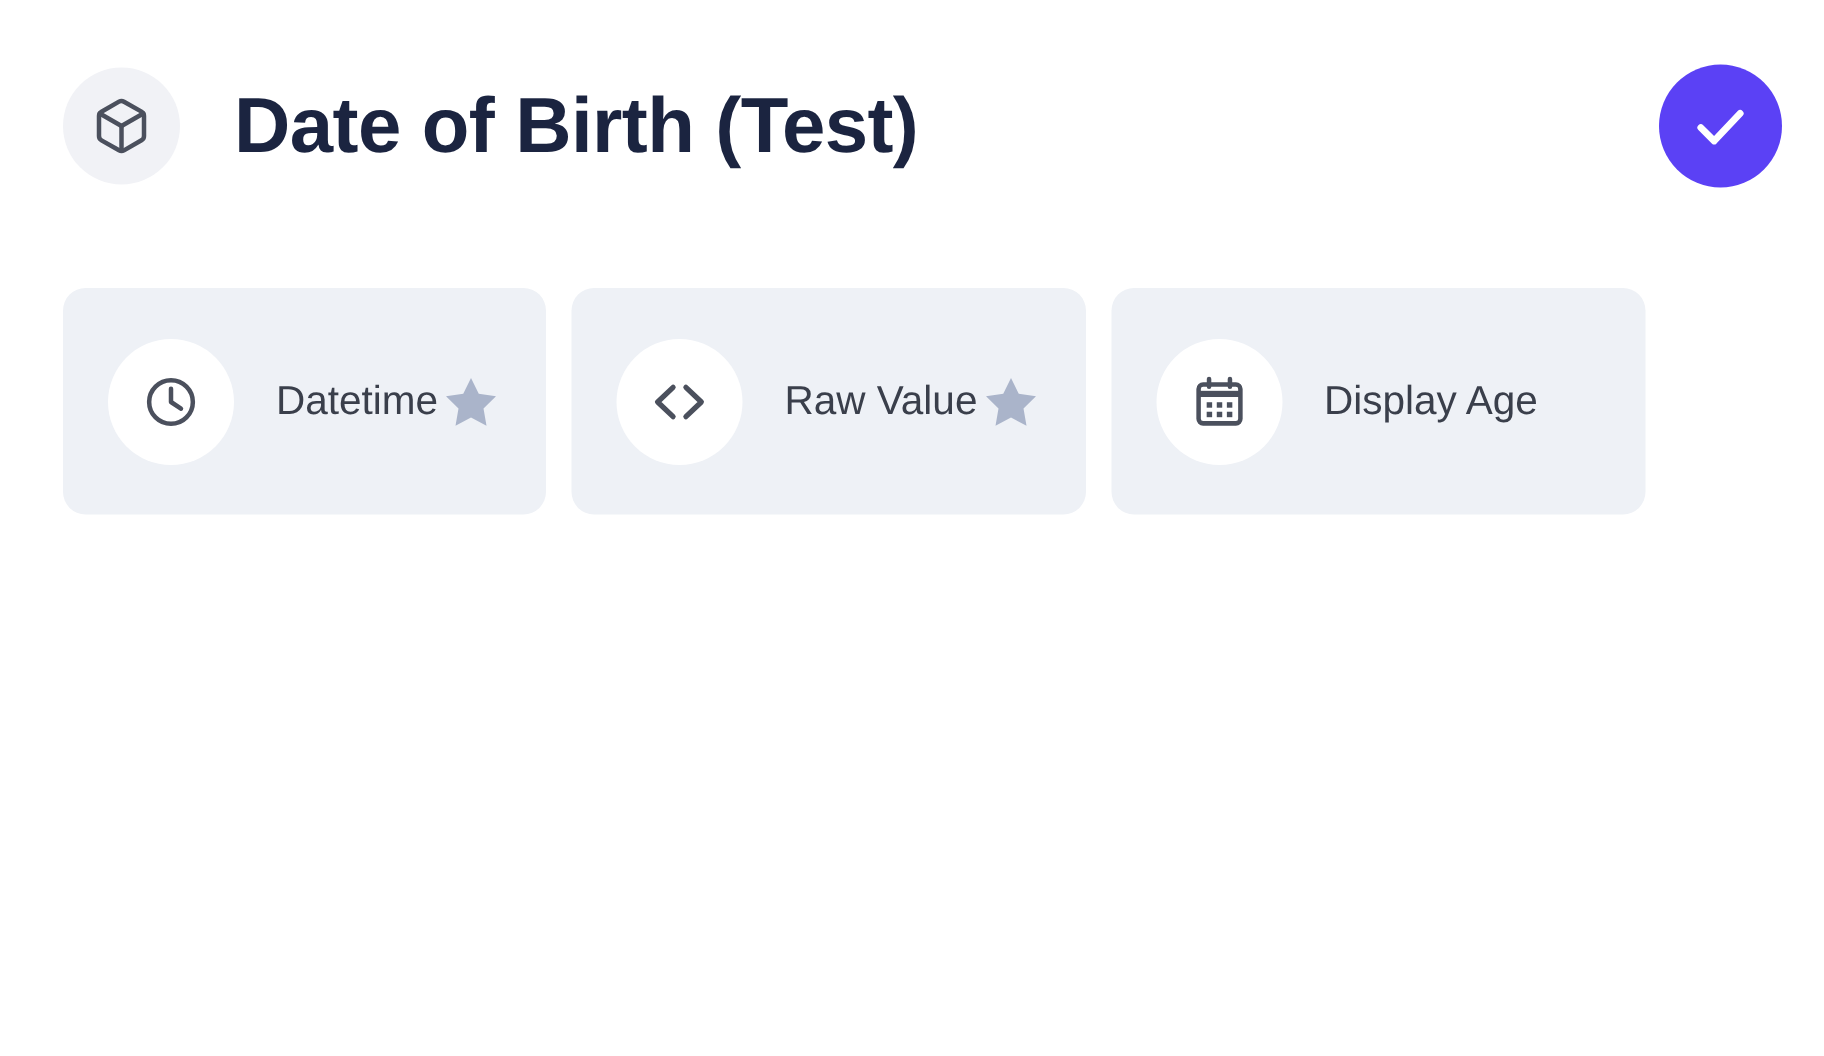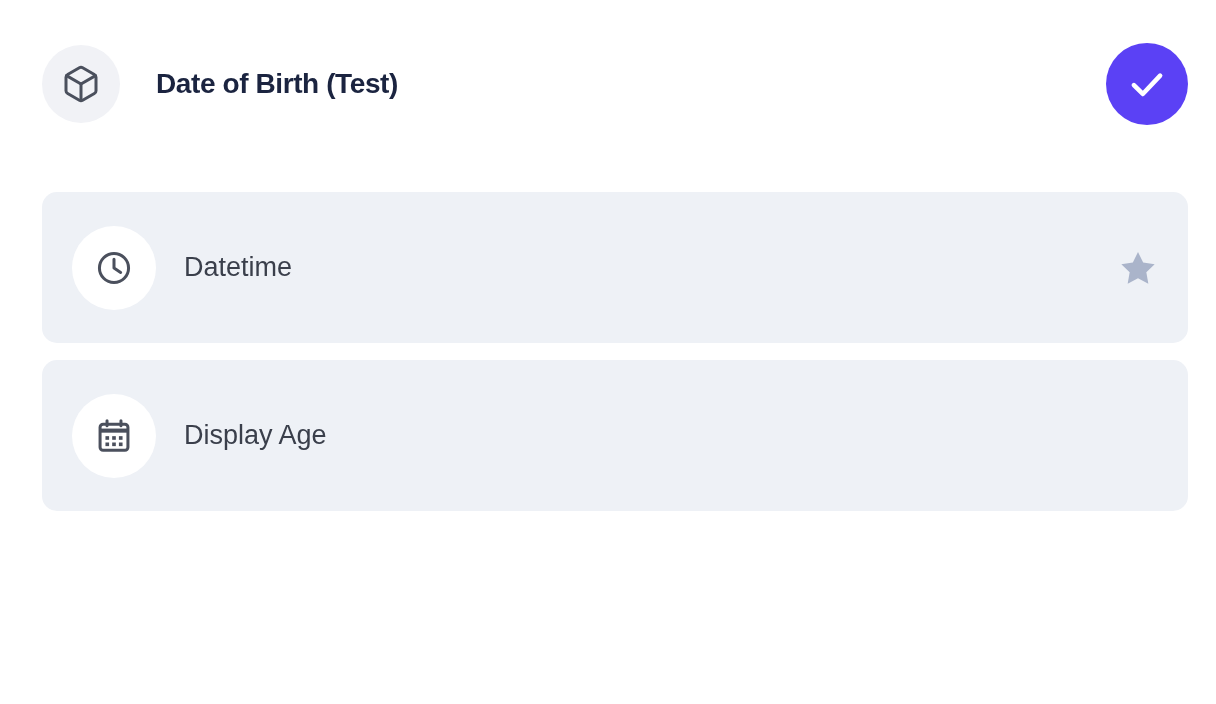--- a/index.html
+++ b/index.html
@@ -44,21 +44,21 @@
   }
 
   .header-icon-circle svg {
     width: 40px;
     height: 40px;
     display: block;
   }
 
   .header-title {
     margin-left: 36px;
-    font-size: 28px;
+    font-size: 52px;
     font-weight: bold;
     color: #1b2440;
     letter-spacing: -0.4px;
     white-space: nowrap;
     line-height: 1;
   }
 
   .header-action {
     margin-left: auto;
     width: 82px;
@@ -80,21 +80,21 @@
     display: block;
   }
 
   
   .options {
     position: absolute;
     left: 42px;
     top: 192px;
     width: 1146px;
     display: flex;
-    flex-direction: column;
+    flex-direction: row;
     gap: 17px;
   }
 
   .option-row {
     position: relative;
     height: 151px;
     border-radius: 15px;
     background: #eef1f6;
     display: flex;
     align-items: center;
@@ -201,20 +201,37 @@
       <div class="option-text">
         <div class="option-title">Datetime</div>
       </div>
       <div class="option-star">
         <svg viewBox="0 0 24 24" fill="#aab4ca" stroke="none">
           <polygon points="12 2.4 15.1 8.7 22 9.7 17 14.6 18.2 21.5 12 18.2 5.8 21.5 7 14.6 2 9.7 8.9 8.7"></polygon>
         </svg>
       </div>
     </div>
 
+    <div class="option-row">
+      <div class="option-icon-circle">
+        <svg viewBox="0 0 24 24" fill="none" stroke="#4b505d" stroke-width="2.2" stroke-linecap="round" stroke-linejoin="round">
+          <polyline points="9.3 5.8 2.8 12 9.3 18.2"></polyline>
+          <polyline points="14.7 5.8 21.2 12 14.7 18.2"></polyline>
+        </svg>
+      </div>
+      <div class="option-text no-sub">
+        <div class="option-title">Raw Value</div>
+
+      </div>
+      <div class="option-star">
+        <svg viewBox="0 0 24 24" fill="#aab4ca" stroke="none">
+          <polygon points="12 2.4 15.1 8.7 22 9.7 17 14.6 18.2 21.5 12 18.2 5.8 21.5 7 14.6 2 9.7 8.9 8.7"></polygon>
+        </svg>
+      </div>
+    </div>
 
     <div class="option-row">
       <div class="option-icon-circle">
         <svg viewBox="0 0 24 24">
           <g fill="none" stroke="#4b505d" stroke-width="1.9" stroke-linecap="round" stroke-linejoin="round">
             <rect x="3.2" y="4.6" width="17.6" height="16.4" rx="1.9"></rect>
             <line x1="7.6" y1="2.3" x2="7.6" y2="5.6"></line>
             <line x1="16.4" y1="2.3" x2="16.4" y2="5.6"></line>
           </g>
           <rect x="3.2" y="7.3" width="17.6" height="2.6" fill="#4b505d"></rect>

